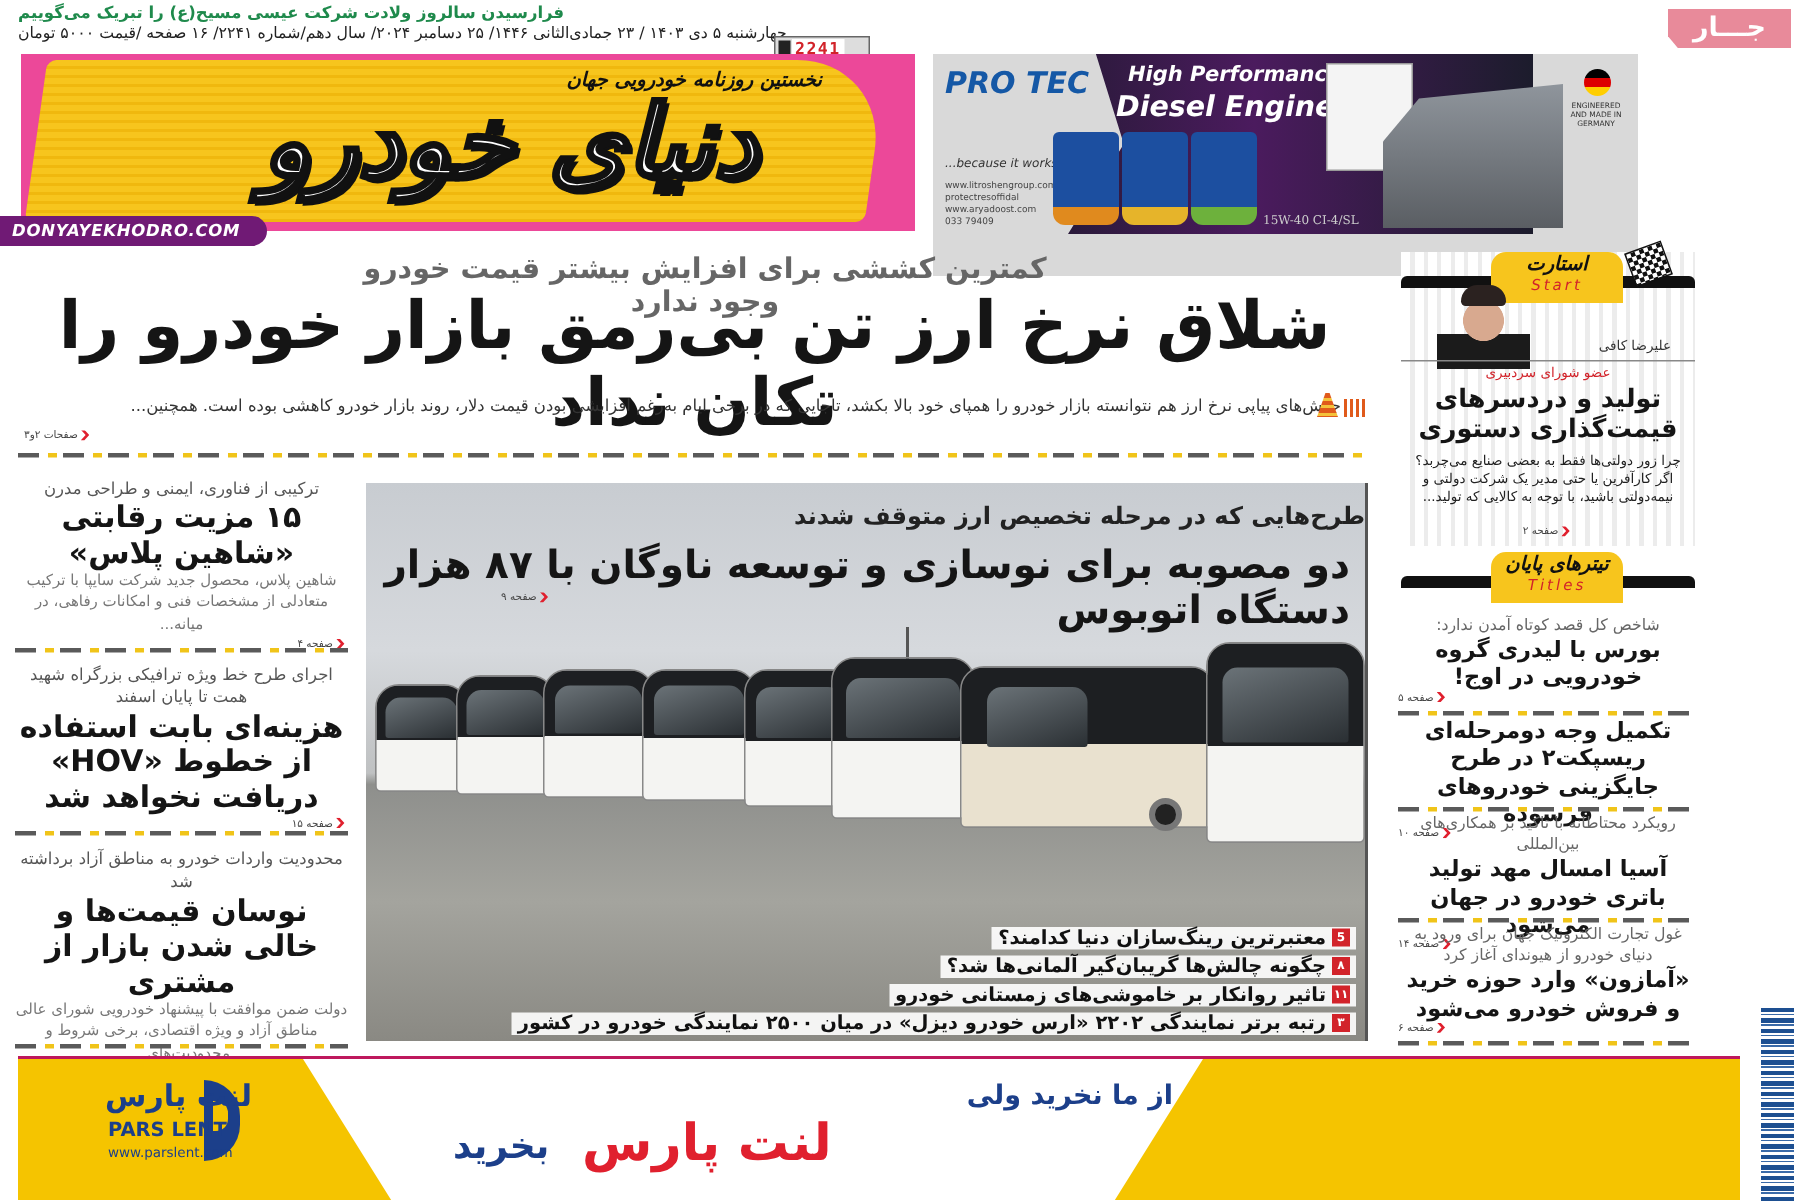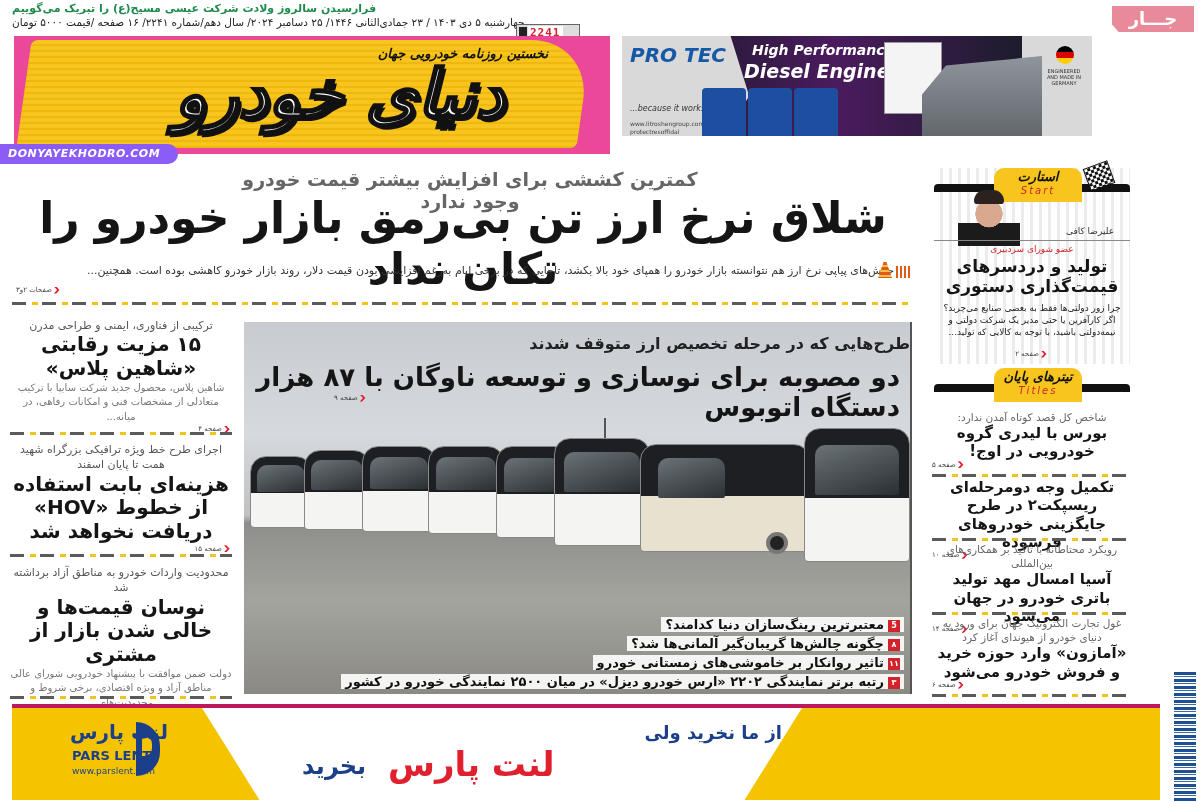--- a/index.html
+++ b/index.html
@@ -12,24 +12,24 @@
   .dateline { left: 12px; top: 16px; width: 560px; font-size: 10.5px; color: #222; text-align: left; direction: rtl; }
   .issue-box { left: 516px; top: 24px; width: 64px; height: 16px; background: #ddd; border: 1px solid #666; display: flex; align-items: center; gap: 1px; padding: 1px 2px; }
   .issue-box .sq { width: 8px; height: 10px; background: #222; }
   .issue-box .num { font-family: "DejaVu Sans Mono", monospace; font-size: 11px; font-weight: bold; color: #d2232a; letter-spacing: 1px; background: #fff; padding: 0 2px; }
 
   
   .masthead { left: 14px; top: 36px; width: 596px; height: 118px; background: #ec4899; overflow: hidden; }
   .masthead .yellow { position: absolute; left: 10px; top: 4px; width: 560px; height: 108px; background: repeating-linear-gradient(180deg, #f7c51d 0 4px, #f0b80e 4px 6px); border-radius: 6px 60px 6px 6px; transform: skewX(-8deg); }
   .masthead .tagline { position: absolute; right: 62px; top: 10px; font-size: 13px; font-weight: bold; font-style: italic; color: #111; direction: rtl; }
   .masthead .logo { position: absolute; left: 56px; top: 26px; width: 540px; font-size: 66px; font-weight: bold; font-style: italic; color: #ffffff; -webkit-text-stroke: 3px #111; text-align: center; direction: rtl; letter-spacing: -2px; text-shadow: 3px 3px 0 #111; line-height: 1; }
-  .site-url { left: 0; top: 144px; width: 178px; height: 20px; background: #8b5cf6; border-radius: 0 10px 10px 0; color: #fff; font-size: 11px; font-weight: bold; font-style: italic; padding: 3px 0 0 8px; letter-spacing: 0.5px; }
-
-  
-  .top-ad { left: 622px; top: 36px; width: 470px; height: 100px; background: #d9d9d9; overflow: hidden; }
+  .site-url { left: 0; top: 144px; width: 178px; height: 20px; background: #701a75; border-radius: 0 10px 10px 0; color: #fff; font-size: 11px; font-weight: bold; font-style: italic; padding: 3px 0 0 8px; letter-spacing: 0.5px; }
+
+  
+  .top-ad { left: 622px; top: 36px; width: 470px; height: 148px; background: #d9d9d9; overflow: hidden; }
   .top-ad .dark { position: absolute; left: 90px; top: 0; width: 310px; height: 120px; background: linear-gradient(90deg, #2a1a3a, #4b1b5e 40%, #1c1c2c); clip-path: polygon(6% 0, 100% 0, 100% 100%, 0 100%, 12% 50%); }
   .top-ad .brand { position: absolute; left: 8px; top: 10px; font-size: 20px; font-weight: bold; font-style: italic; color: #1558a6; line-height: 0.95; }
   .top-ad .slogan { position: absolute; left: 8px; top: 68px; font-size: 8px; font-style: italic; color: #333; }
   .top-ad .contacts { position: absolute; left: 8px; top: 84px; font-size: 6px; color: #444; line-height: 1.35; }
   .top-ad .h1 { position: absolute; left: 130px; top: 6px; font-size: 14px; font-style: italic; font-weight: bold; color: #fff; }
   .top-ad .h2 { position: absolute; left: 122px; top: 24px; font-size: 19px; font-style: italic; font-weight: bold; color: #fff; }
   .top-ad .bucket { position: absolute; top: 52px; width: 44px; height: 62px; border-radius: 4px 4px 8px 8px; background: #1c4fa0; }
   .top-ad .bucket.b1 { left: 80px; border-bottom: 12px solid #e08a1e; }
   .top-ad .bucket.b2 { left: 126px; border-bottom: 12px solid #e6b42a; }
   .top-ad .bucket.b3 { left: 172px; border-bottom: 12px solid #6db13c; }
@@ -108,21 +108,21 @@
   .r3 { top: 542px; }
   .r4 { top: 616px; }
   .rule-r1 { left: 932px; top: 474px; width: 200px; }
   .rule-r2 { left: 932px; top: 538px; width: 200px; }
   .rule-r3 { left: 932px; top: 612px; width: 200px; }
   .rule-r4 { left: 932px; top: 694px; width: 200px; }
 
   .barcode { left: 1174px; top: 672px; width: 22px; height: 130px; background: repeating-linear-gradient(180deg, #1d4f91 0 3px, #ffffff 3px 4px, #3a6aa8 4px 5px, #ffffff 5px 7px); }
 
   
-  .bottom-ad { left: 12px; top: 704px; width: 1148px; height: 96px; background: #f5c400; overflow: hidden; border-top: 4px solid #be185d; }
+  .bottom-ad { left: 12px; top: 704px; width: 1148px; height: 96px; background: #f5c400; overflow: hidden; border-top: 2px solid #be185d; }
   .bottom-ad .white { position: absolute; left: 190px; top: 0; width: 600px; height: 96px; background: #ffffff; clip-path: polygon(0 0, 100% 0, 90% 100%, 10% 100%); }
   .bottom-ad .logo-mark { position: absolute; left: 124px; top: 14px; width: 24px; height: 54px; background: #1c3f8a; border-radius: 0 24px 24px 0; }
   .bottom-ad .logo-mark::after { content: ""; position: absolute; left: 6px; top: 14px; width: 10px; height: 20px; background: #f5c400; border-radius: 0 8px 8px 0; }
   .bottom-ad .logo-fa { position: absolute; left: 58px; top: 12px; font-size: 20px; font-weight: bold; color: #1c3f8a; direction: rtl; }
   .bottom-ad .logo-en { position: absolute; left: 60px; top: 40px; font-size: 13px; font-weight: bold; color: #1c3f8a; }
   .bottom-ad .url { position: absolute; left: 60px; top: 58px; font-size: 9px; color: #1c3f8a; }
   .bottom-ad .line1 { position: absolute; left: 470px; top: 14px; width: 300px; font-size: 18px; font-weight: bold; color: #1c3f8a; direction: rtl; text-align: right; }
   .bottom-ad .brand-red { position: absolute; left: 376px; top: 36px; font-size: 34px; font-weight: bold; color: #e0202e; direction: rtl; }
   .bottom-ad .buy { position: absolute; left: 290px; top: 44px; font-size: 24px; font-weight: bold; color: #1c3f8a; direction: rtl; }
 </style>

